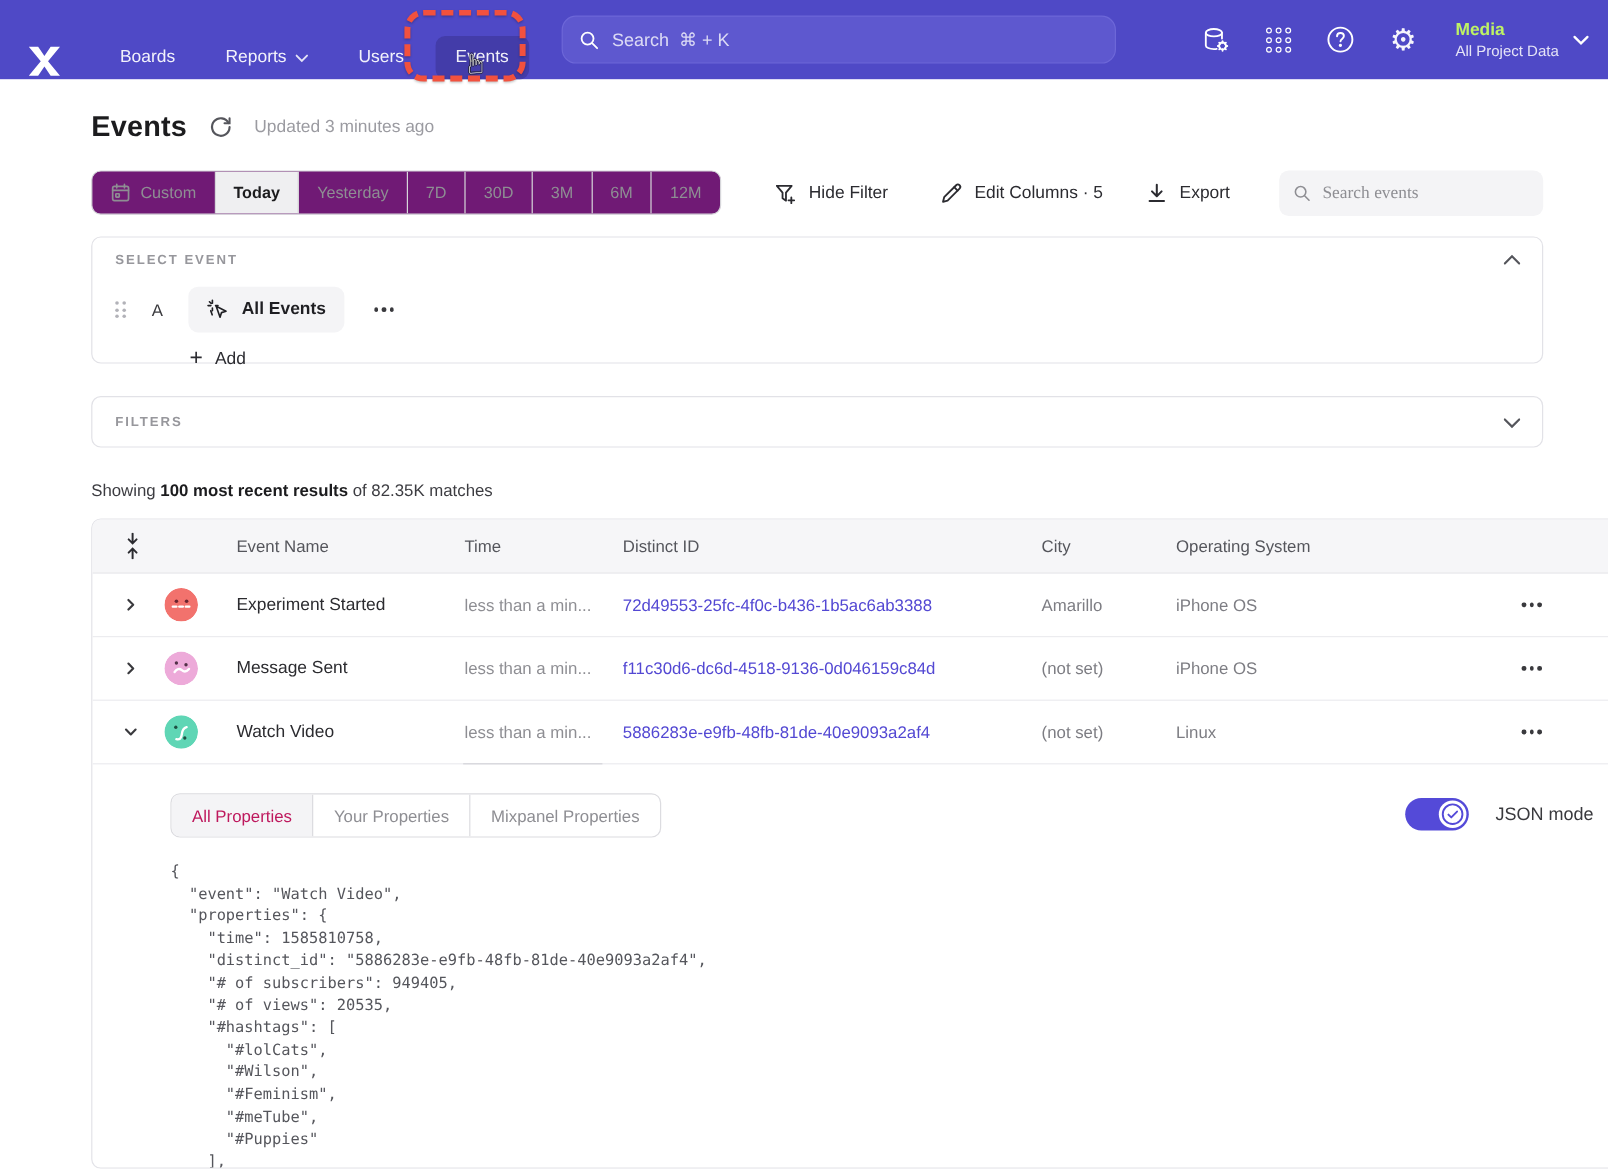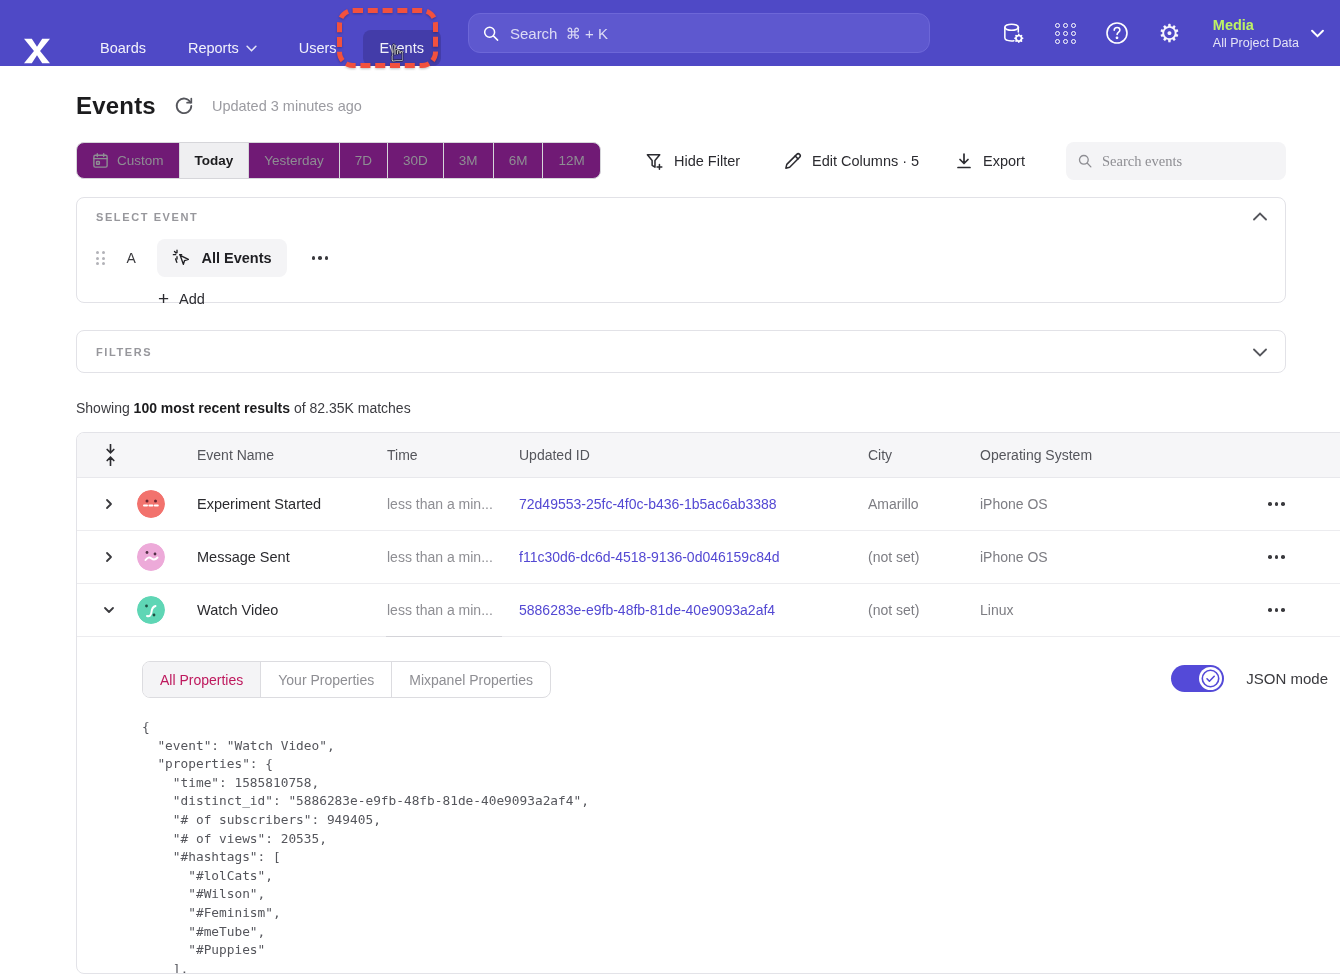--- a/index.html
+++ b/index.html
@@ -333,21 +333,21 @@
         <svg width="11" height="11" viewBox="0 0 10 10" fill="none" stroke="currentColor" stroke-width="1.5" stroke-linecap="round">
             <path d="M5 0.5 v7 M2 5 L5 8 L8 5"></path>
           </svg>
         <svg width="11" height="11" viewBox="0 0 10 10" fill="none" stroke="currentColor" stroke-width="1.5" stroke-linecap="round">
             <path d="M5 9.5 v-7 M2 5 L5 2 L8 5"></path>
           </svg>
       </div>
       <div></div>
       <div class="th">Event Name</div>
       <div class="th">Time</div>
-      <div class="th">Updated ID</div>
+      <div class="th">Distinct ID</div>
       <div class="th">City</div>
       <div class="th">Operating System</div>
       <div></div>
     </div>
 
     <div id="table-body">
   <div class="tgrid trow">
     <svg class="row-chevron" viewBox="0 0 16 16" fill="none" stroke="currentColor" stroke-width="1.8" stroke-linecap="round" stroke-linejoin="round">
             <path class="chev-path" d="M6 4 L10 8 L6 12"></path>
           </svg>

